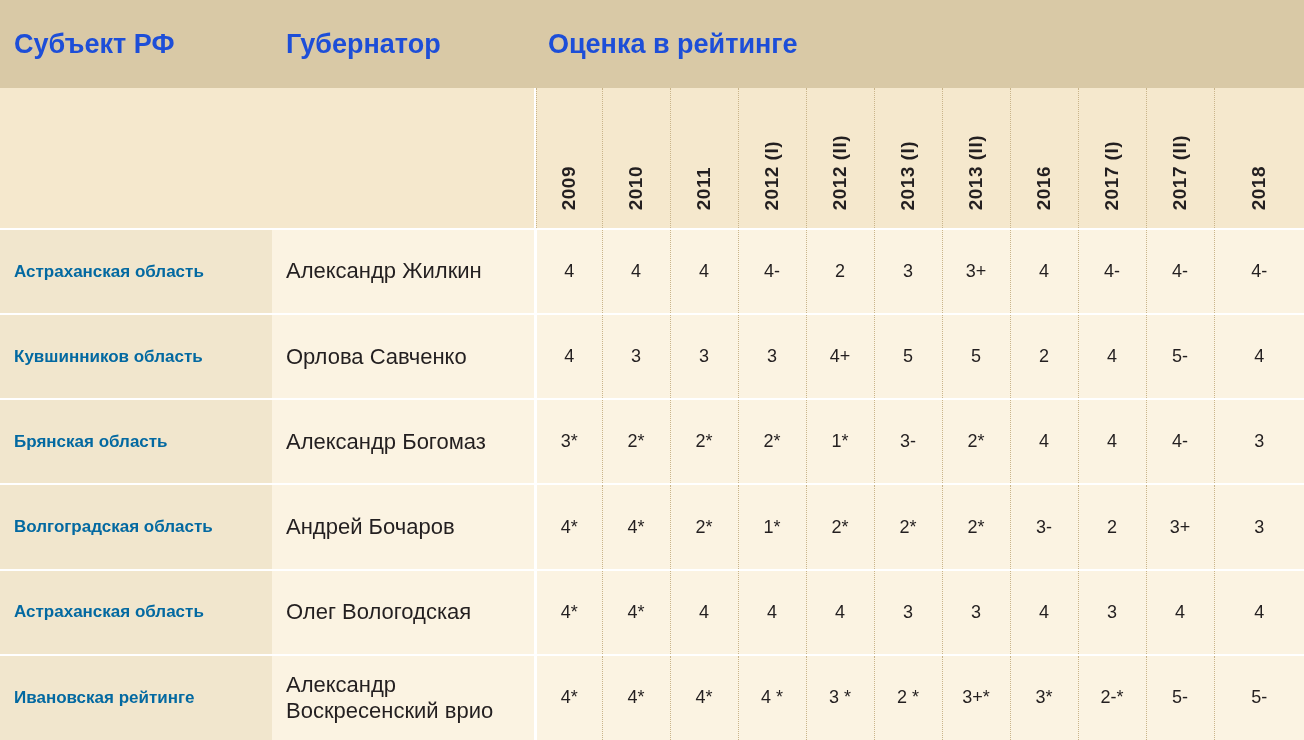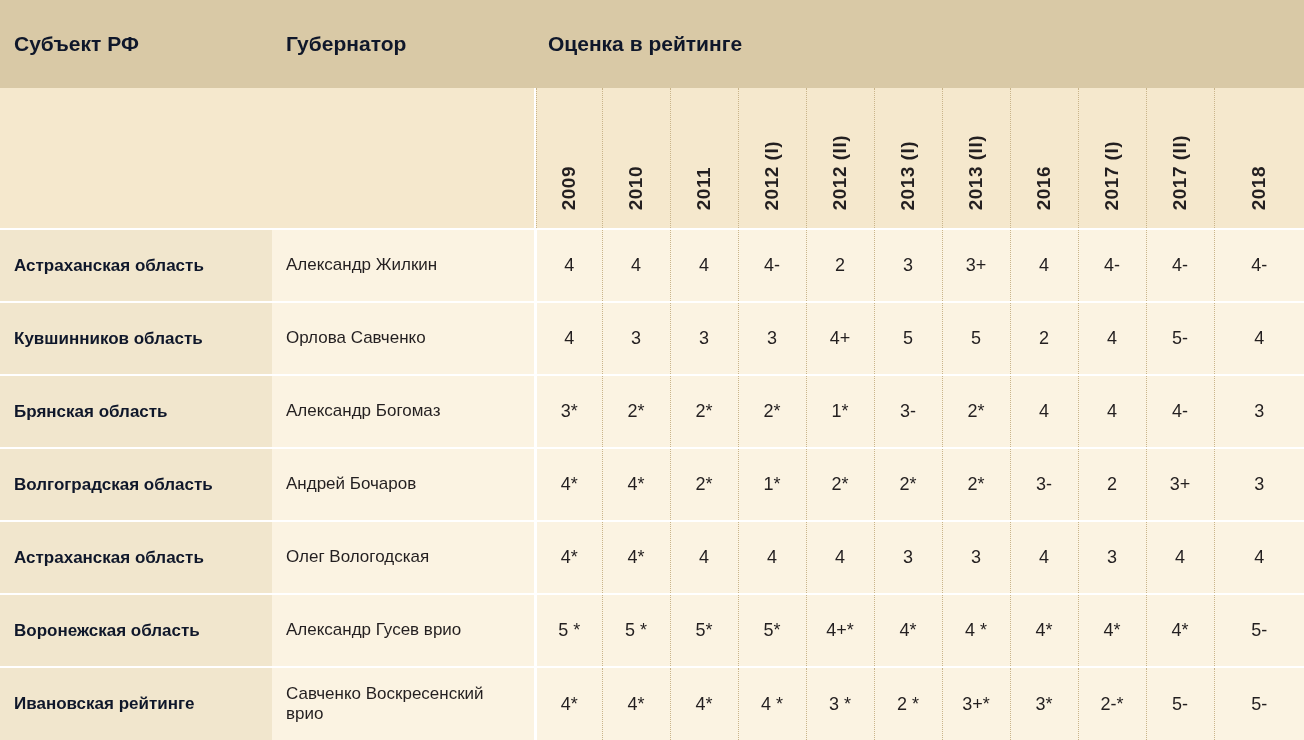--- a/index.html
+++ b/index.html
@@ -17,23 +17,23 @@
   .rating-table {
     border-collapse: collapse;
     table-layout: fixed;
     width: 1304px;
     height: 740px;
   }
 
   
   .hdr-title {
     background: #d9c9a6;
-    color: #0f172a;
+    color: #1d4ed8;
     font-weight: bold;
-    font-size: 21px;
+    font-size: 27px;
     text-align: left;
     padding: 0 0 0 14px;
     height: 88px;
     vertical-align: middle;
     border: none;
   }
   .hdr-title.subject { width: 272px; }
   .hdr-title.governor { width: 262px; }
 
   .hdr-years-spacer {
@@ -62,30 +62,30 @@
     color: #231f20;
     letter-spacing: 0.5px;
     white-space: nowrap;
   }
 
   
   .region-cell {
     background: #f1e6cd;
     font-weight: bold;
     font-size: 17px;
-    color: #0f172a;
+    color: #0369a1;
     padding: 0 6px 0 14px;
     vertical-align: middle;
     border-top: 2px solid #ffffff;
     border-bottom: none;
     line-height: 1.15;
   }
   .gov-cell {
     background: #fbf3e2;
-    font-size: 17px;
+    font-size: 22px;
     color: #231f20;
     padding: 0 10px 0 14px;
     vertical-align: middle;
     border-top: 2px solid #ffffff;
     line-height: 1.2;
   }
   .score-cell {
     background: #fbf3e2;
     font-size: 18px;
     color: #231f20;
@@ -221,38 +221,22 @@
         <td class="score-cell">4</td>
         <td class="score-cell">4</td>
         <td class="score-cell">3</td>
         <td class="score-cell">3</td>
         <td class="score-cell">4</td>
         <td class="score-cell">3</td>
         <td class="score-cell">4</td>
         <td class="score-cell">4</td>
       </tr>
       <tr class="data-row">
-        <td class="region-cell">Воронежская область</td>
-        <td class="gov-cell">Александр Гусев врио</td>
-        <td class="sep-col"></td>
-        <td class="score-cell first-score">5 *</td>
-        <td class="score-cell">5 *</td>
-        <td class="score-cell">5*</td>
-        <td class="score-cell">5*</td>
-        <td class="score-cell">4+*</td>
-        <td class="score-cell">4*</td>
-        <td class="score-cell">4 *</td>
-        <td class="score-cell">4*</td>
-        <td class="score-cell">4*</td>
-        <td class="score-cell">4*</td>
-        <td class="score-cell">5-</td>
-      </tr>
-      <tr class="data-row">
         <td class="region-cell">Ивановская рейтинге</td>
-        <td class="gov-cell">Савченко Воскресенский врио</td>
+        <td class="gov-cell">Александр Воскресенский врио</td>
         <td class="sep-col"></td>
         <td class="score-cell first-score">4*</td>
         <td class="score-cell">4*</td>
         <td class="score-cell">4*</td>
         <td class="score-cell">4 *</td>
         <td class="score-cell">3 *</td>
         <td class="score-cell">2 *</td>
         <td class="score-cell">3+*</td>
         <td class="score-cell">3*</td>
         <td class="score-cell">2-*</td>

